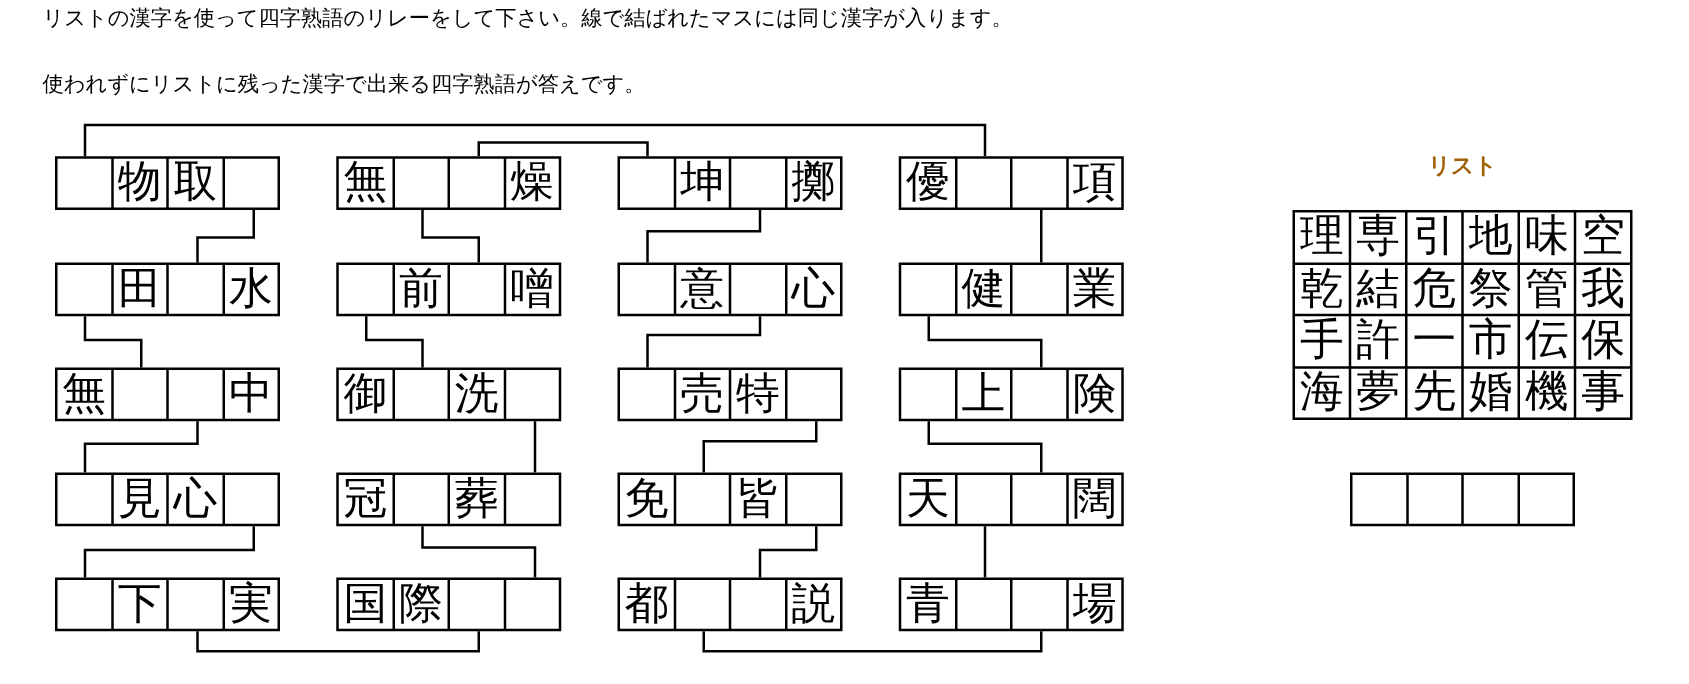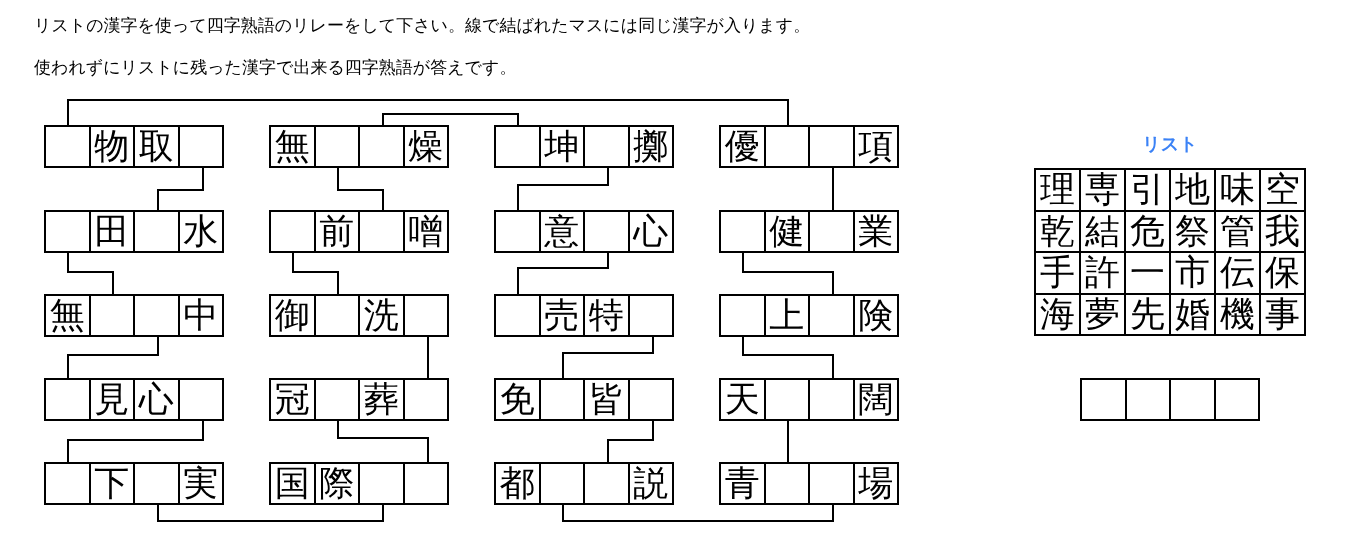--- a/index.html
+++ b/index.html
@@ -5,35 +5,35 @@
   html,body { margin:0; padding:0; background:#fff; }
   .page {
     position:relative; width:1351px; height:547px; background:#ffffff;
     overflow:hidden;
   }
   .instr {
     position:absolute; left:34px; color:#000;
     font-family:"DejaVu Serif","Liberation Serif",serif;
     font-size:17px; white-space:nowrap;
   }
-  #instr1 { top:14px; }
+  #instr1 { top:3px; }
   #instr2 { top:56px; }
   #connectors { position:absolute; left:0; top:0; }
   .pbox {
     position:absolute; box-sizing:border-box; width:180px; height:43px;
     display:flex; gap:2px; padding:2px; background:#000;
   }
   .pcell {
     width:42.5px; height:39px; background:#fff; color:#000;
     font-family:"DejaVu Sans","Liberation Sans",sans-serif;
     font-size:35px; line-height:39px; text-align:center; overflow:hidden;
   }
   .list-title {
-    position:absolute; left:1034px; top:132px; width:272px;
-    text-align:center; color:#3b82f6; font-weight:bold;
+    position:absolute; left:1034px; top:120px; width:272px;
+    text-align:center; color:#a16207; font-weight:bold;
     font-family:"DejaVu Sans","Liberation Sans",sans-serif; font-size:18px;
   }
   .list-grid {
     position:absolute; left:1034px; top:168px;
     display:grid; grid-template-columns:repeat(6,43px); grid-auto-rows:39.5px;
     gap:2px; padding:2px; background:#000;
   }
   .list-cell {
     background:#fff; color:#000;
     font-family:"DejaVu Sans","Liberation Sans",sans-serif;

